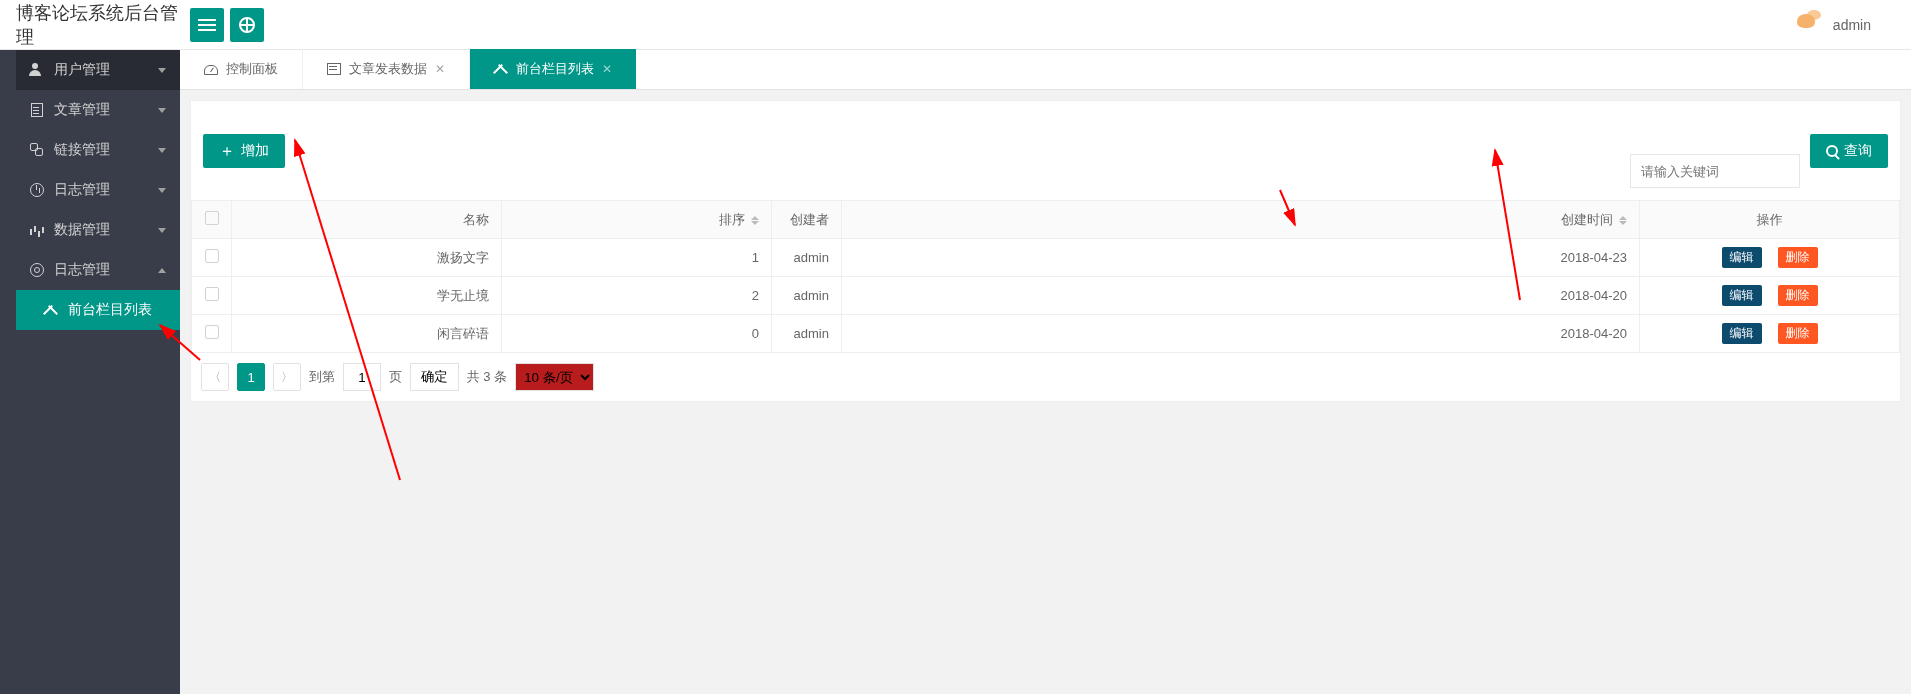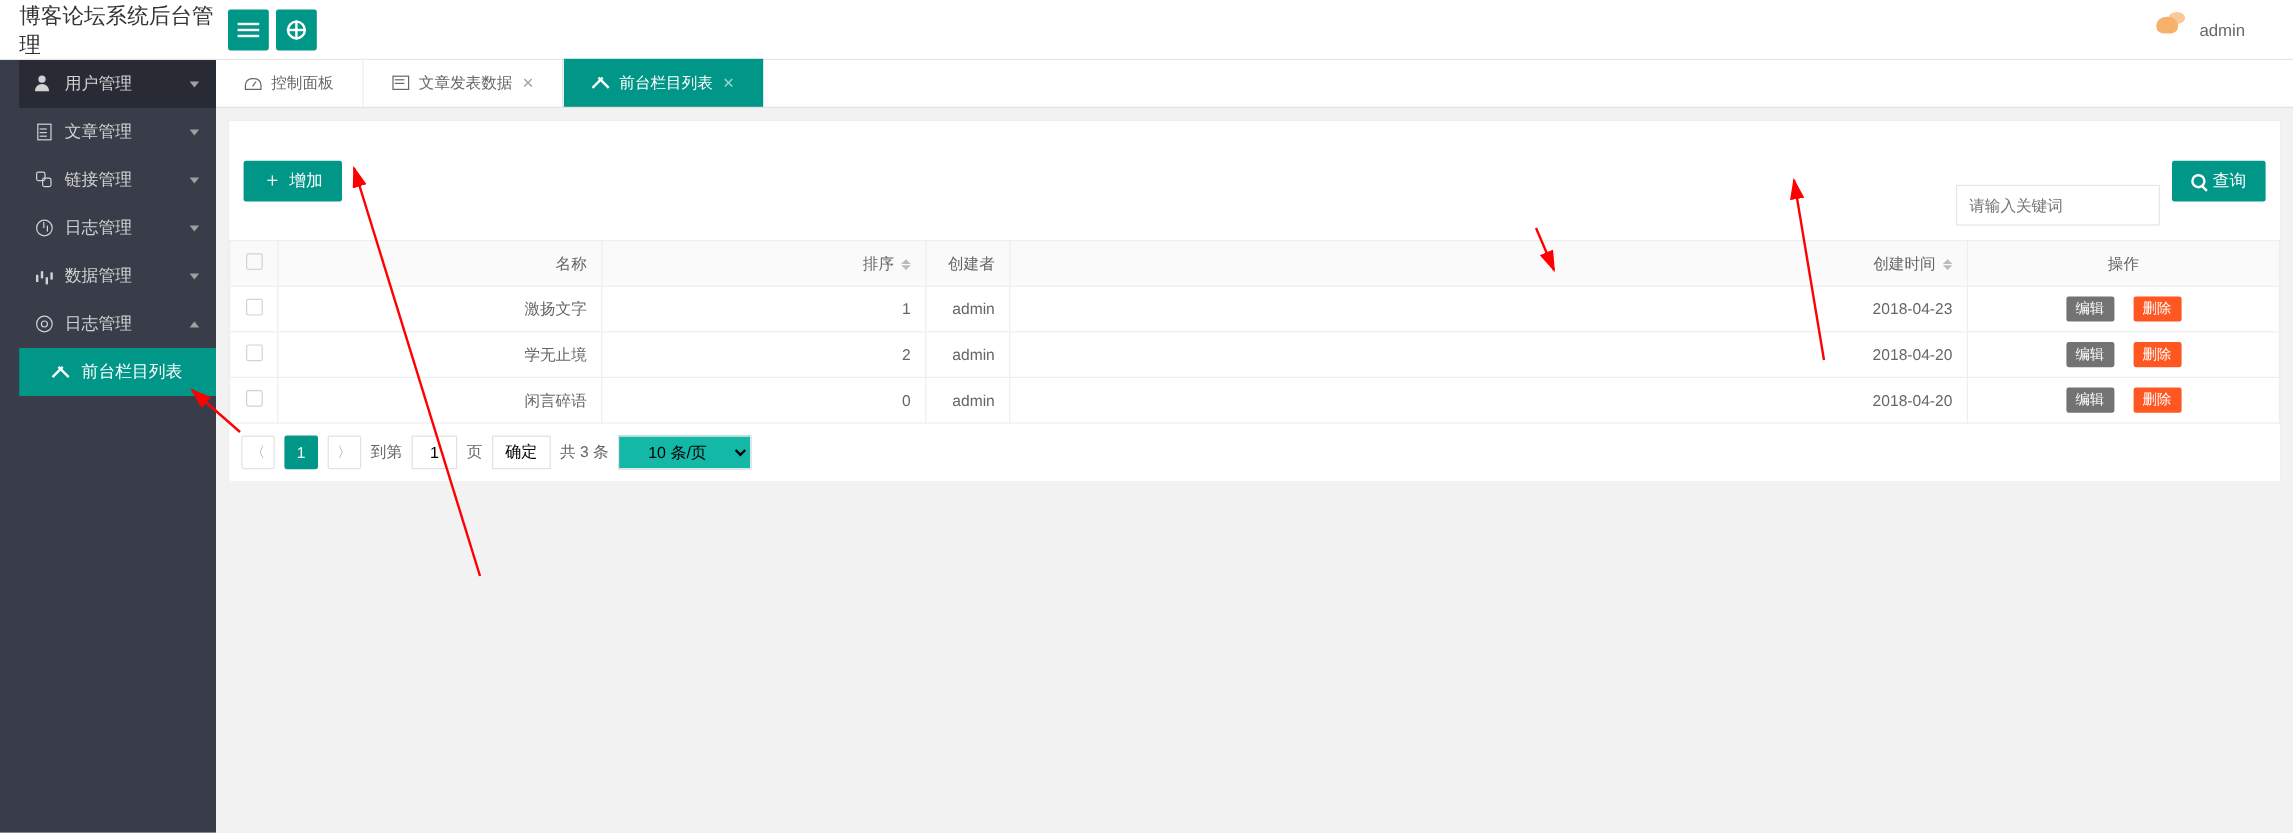--- a/index.html
+++ b/index.html
@@ -79,31 +79,31 @@
   table{width:100%;border-collapse:collapse;}
   th,td{border:1px solid #eee;padding:8px 12px;height:38px;text-align:right;color:#666;font-weight:normal;font-size:13px;}
   th{background:#fafafa;}
   th.center,td.center{text-align:center;}
   .chk{width:14px;height:14px;border:1px solid #d2d2d2;border-radius:2px;display:inline-block;cursor:pointer;}
   .sort{display:inline-flex;flex-direction:column;margin-left:6px;vertical-align:middle;gap:1px;}
   .sort i{width:0;height:0;border-left:4px solid transparent;border-right:4px solid transparent;}
   .sort .up{border-bottom:4px solid #bbb;}
   .sort .down{border-top:4px solid #bbb;}
   .tag{display:inline-block;padding:2px 8px;border-radius:2px;color:#fff;font-size:12px;cursor:pointer;}
-  .tag.edit{background:#737373;margin-right:16px;}
+  .tag.edit{background:#0c4a6e;margin-right:16px;}
   .tag.del{background:#FF5722;}
 
   
   .pager{display:flex;align-items:center;padding:10px;gap:8px;color:#666;font-size:13px;}
   .pg-btn{width:28px;height:28px;border:1px solid #e2e2e2;display:flex;align-items:center;justify-content:center;color:#999;cursor:pointer;border-radius:2px;}
   .pg-btn.cur{background:#009688;color:#fff;border-color:#009688;}
   .pg-arrow{font-size:12px;}
   .pg-input{width:38px;height:28px;border:1px solid #e2e2e2;text-align:center;}
   .pg-go{height:28px;padding:0 10px;border:1px solid #e2e2e2;background:#fff;cursor:pointer;}
-  .pg-select{height:28px;border:1px solid #e2e2e2;background:#14b8a6;padding:0 20px;}
+  .pg-select{height:28px;border:1px solid #e2e2e2;background:#b91c1c;padding:0 4px;}
 
   
   .arrows{position:absolute;inset:0;pointer-events:none;}
   .page-root{position:relative;}
 </style>
 </head>
 <body>
 
 <div class="page-root">
 

